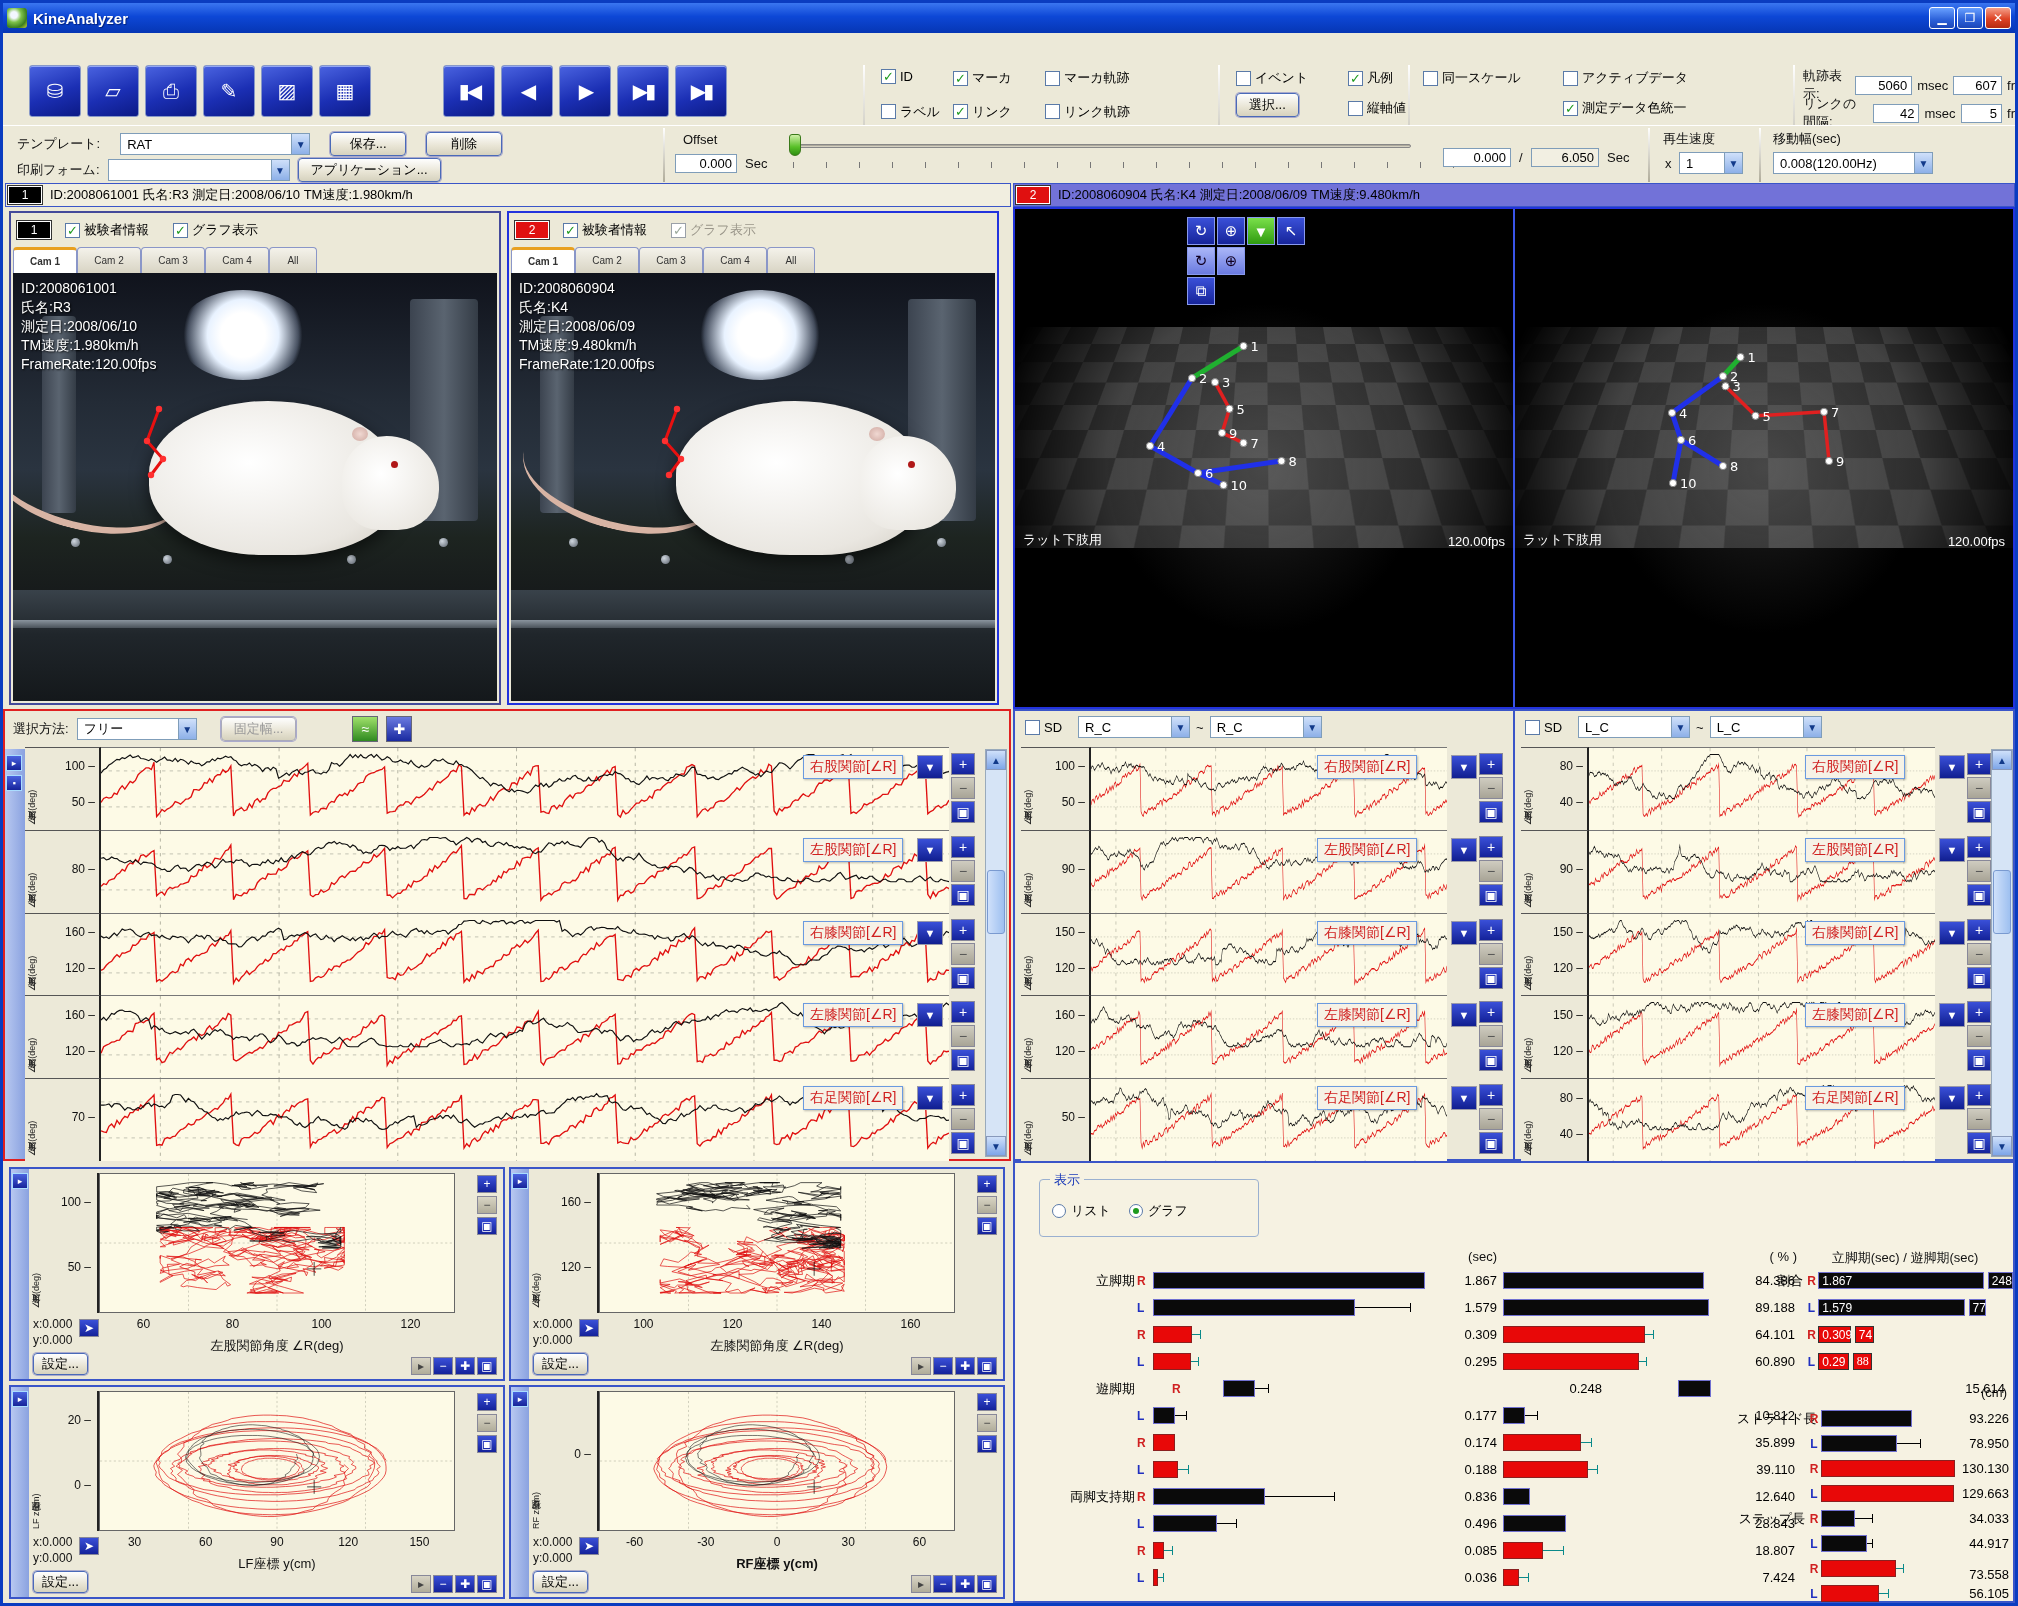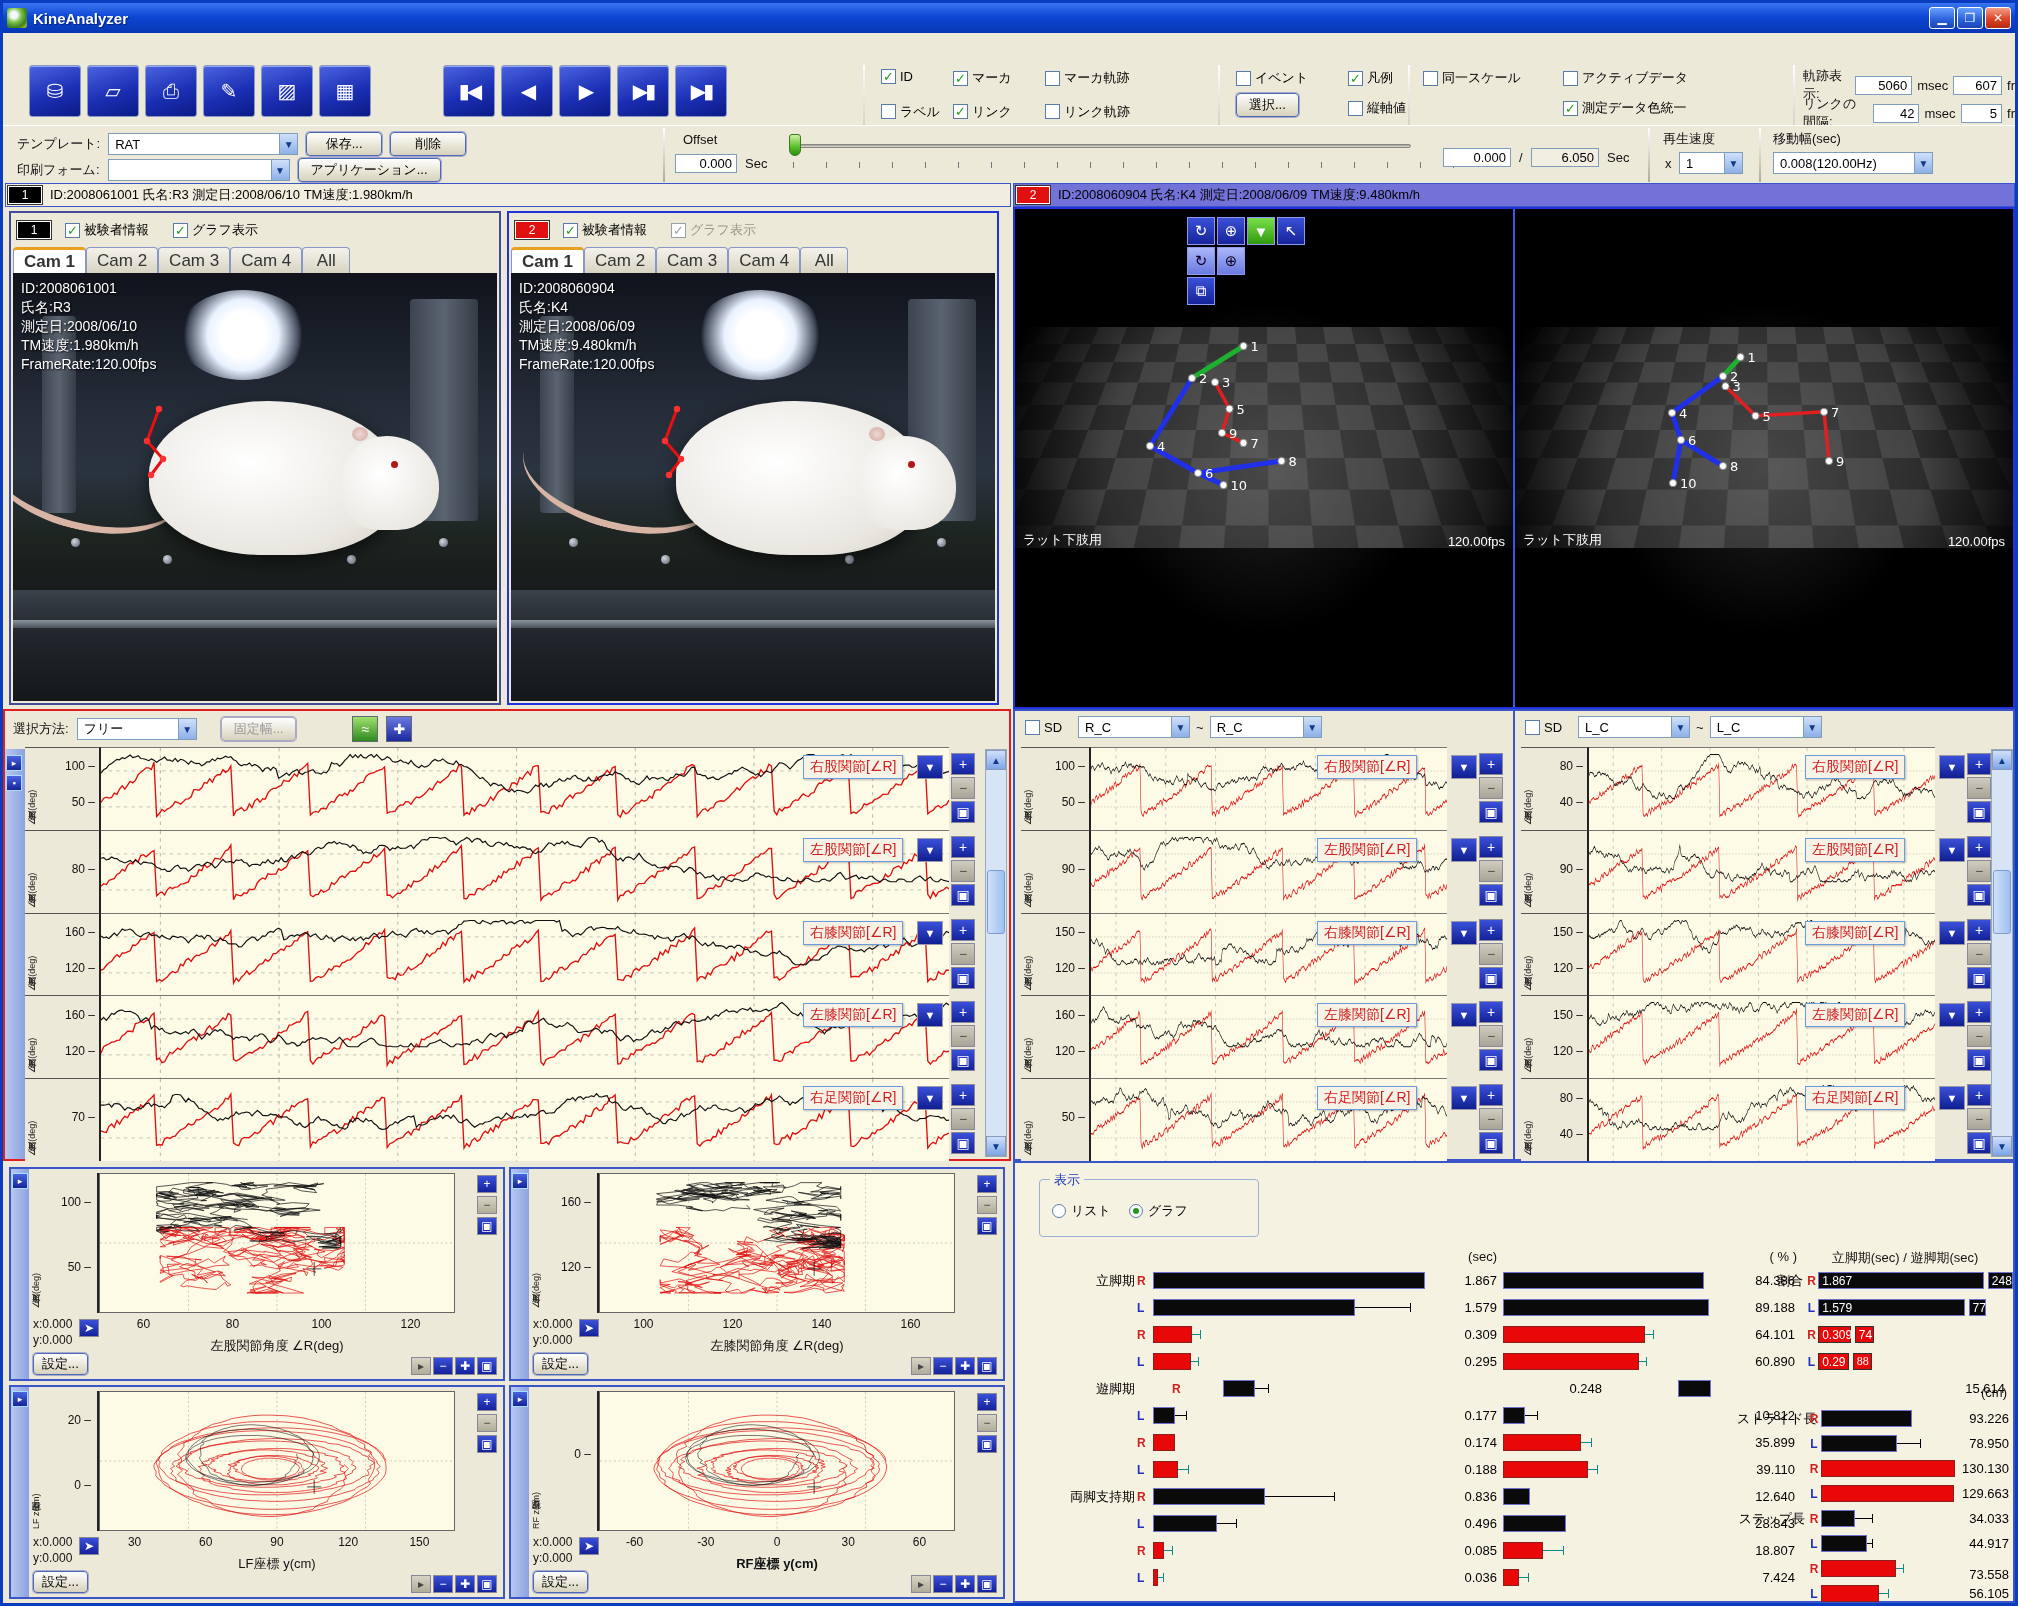--- a/index.html
+++ b/index.html
@@ -49,21 +49,21 @@
   .dhdr{position:absolute;top:180px;height:24px;display:flex;align-items:center;font-size:13px;gap:8px;
     border:1px solid #3a55c8;padding:0 2px;}
   .dbadge{width:34px;height:18px;color:#fff;font-size:12px;display:flex;align-items:center;justify-content:center;border:1px solid #fff;outline:1px solid #333;}
   
   .mid{position:absolute;left:0;top:204px;width:2012px;height:502px;background:#ece9d8;}
   .vpanel{position:absolute;top:4px;width:492px;height:494px;border:2px solid #444a9a;background:#ece9d8;}
   .vpanel.sel{border-color:#2233dd;}
   .vhdr{position:absolute;left:0;top:2px;height:30px;display:flex;align-items:center;gap:14px;padding-left:6px;font-size:13px;width:100%;}
   .tabs{position:absolute;left:2px;top:34px;height:26px;display:flex;}
   .tab{min-width:64px;padding:0 10px;border:1px solid #8a96c8;border-bottom:none;border-radius:4px 4px 0 0;
-    background:linear-gradient(#f4f2ea,#d8d4c4);font-size:17px;display:flex;align-items:center;justify-content:center;color:#333;}
+    background:linear-gradient(#f4f2ea,#d8d4c4);font-size:10px;display:flex;align-items:center;justify-content:center;color:#333;}
   .tab.active{background:#fff;border-top:3px solid #e8a020;font-weight:bold;height:26px;}
   .scene{position:absolute;left:2px;top:60px;right:2px;bottom:2px;background:
     linear-gradient(180deg,#10131c 0%,#232b36 30%,#2a3440 46%,#1d2420 62%,#15181a 78%,#0c0e10 100%);overflow:hidden;}
   .overlayinfo{position:absolute;left:8px;top:6px;color:#fff;font-size:14px;line-height:1.35;z-index:30;text-shadow:1px 1px 2px #000;}
   .lamp{position:absolute;width:130px;height:90px;border-radius:50%;
     background:radial-gradient(circle,#ffffff 0 28%,#e8f2ff 45%,rgba(200,220,255,.25) 70%,transparent 75%);top:4%;}
   .rig{position:absolute;background:linear-gradient(90deg,#3c4450,#5a6470,#343c46);border-radius:4px;}
   .bolt{position:absolute;width:9px;height:9px;border-radius:50%;background:radial-gradient(circle at 35% 35%,#cfd6de,#5a626c);}
   .belt{position:absolute;left:0;right:0;bottom:0;height:26%;background:linear-gradient(#39424a,#20262b 40%,#14181b);}
   .rail{position:absolute;left:0;right:0;bottom:17%;height:8px;background:linear-gradient(#8a949e,#4a525a);}
@@ -272,21 +272,21 @@
     <div style="position:absolute;left:1800px;top:34px;display:flex;align-items:center;gap:5px;">
       <span class="lbl">リンクの間隔:</span>
       <span class="fld" style="width:56px;">42</span>
       <span class="lbl">msec</span>
       <span class="fld" style="width:50px;background:#fff;">5</span>
       <span class="lbl">fr</span>
     </div>
   </div>
 
   <div class="row2">
-    <div style="position:absolute;left:14px;top:6px;display:flex;align-items:center;gap:8px;">
+    <div style="position:absolute;left:14px;top:6px;display:flex;align-items:center;gap:20px;">
       <span class="lbl">テンプレート:</span>
       <span class="combo" style="width:190px;">
           <span class="cv">RAT</span>
           <span class="ca">▼</span>
         </span>
       <button class="xpbtn" style="width:76px;">保存...</button>
       <button class="xpbtn" style="width:76px;">削除</button>
     </div>
     <div style="position:absolute;left:14px;top:32px;display:flex;align-items:center;gap:8px;">
       <span class="lbl">印刷フォーム:</span>

